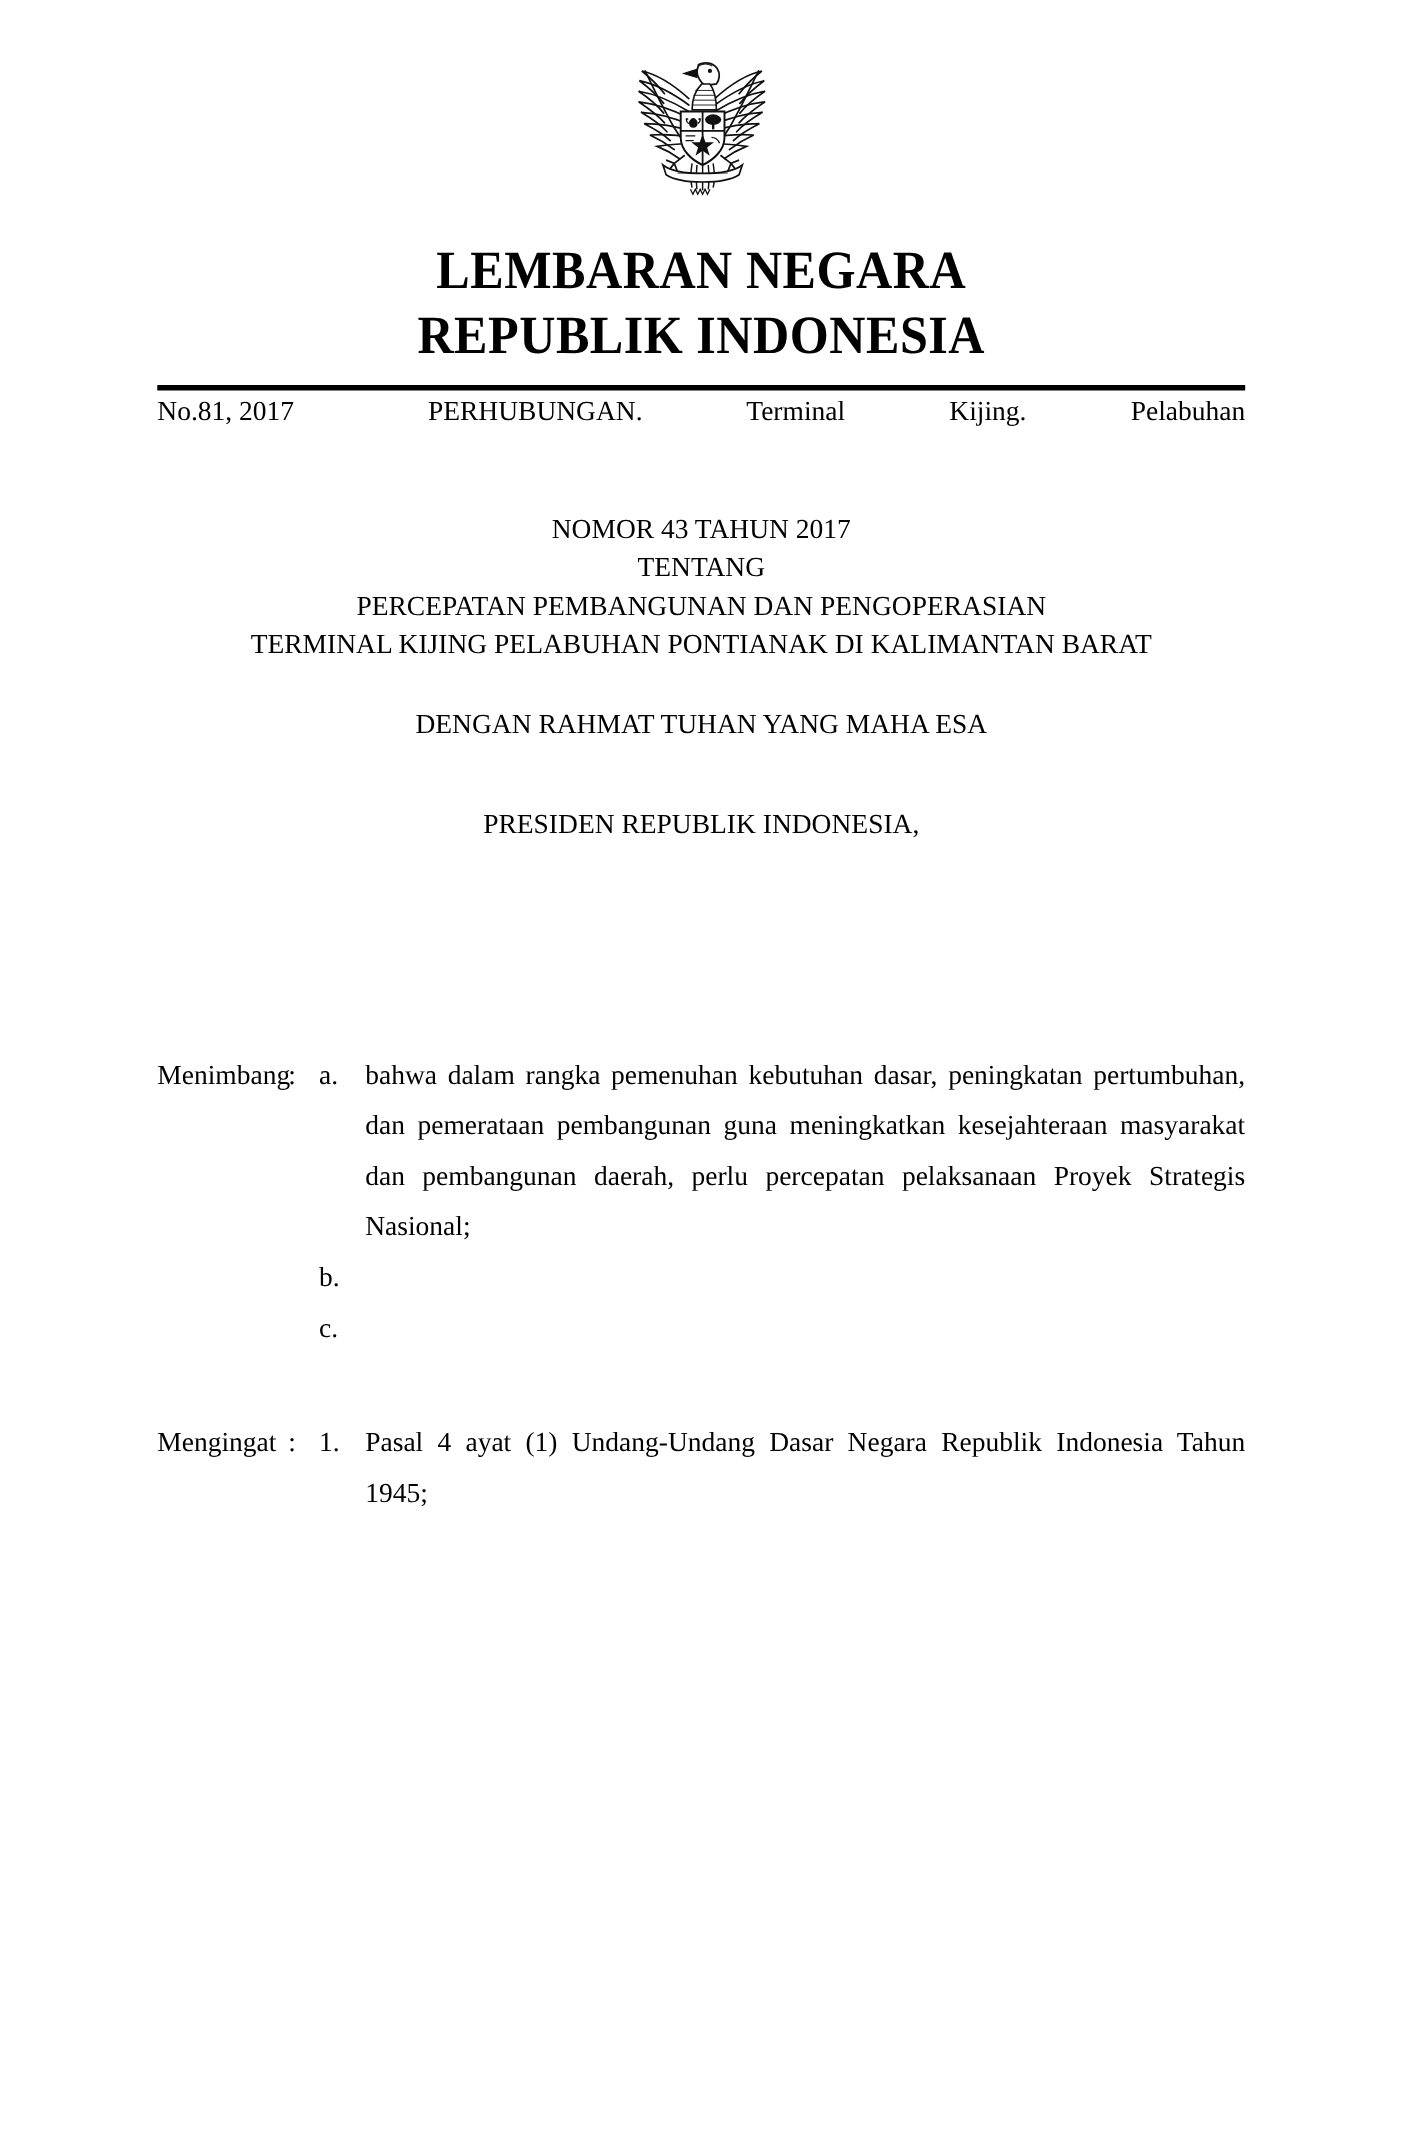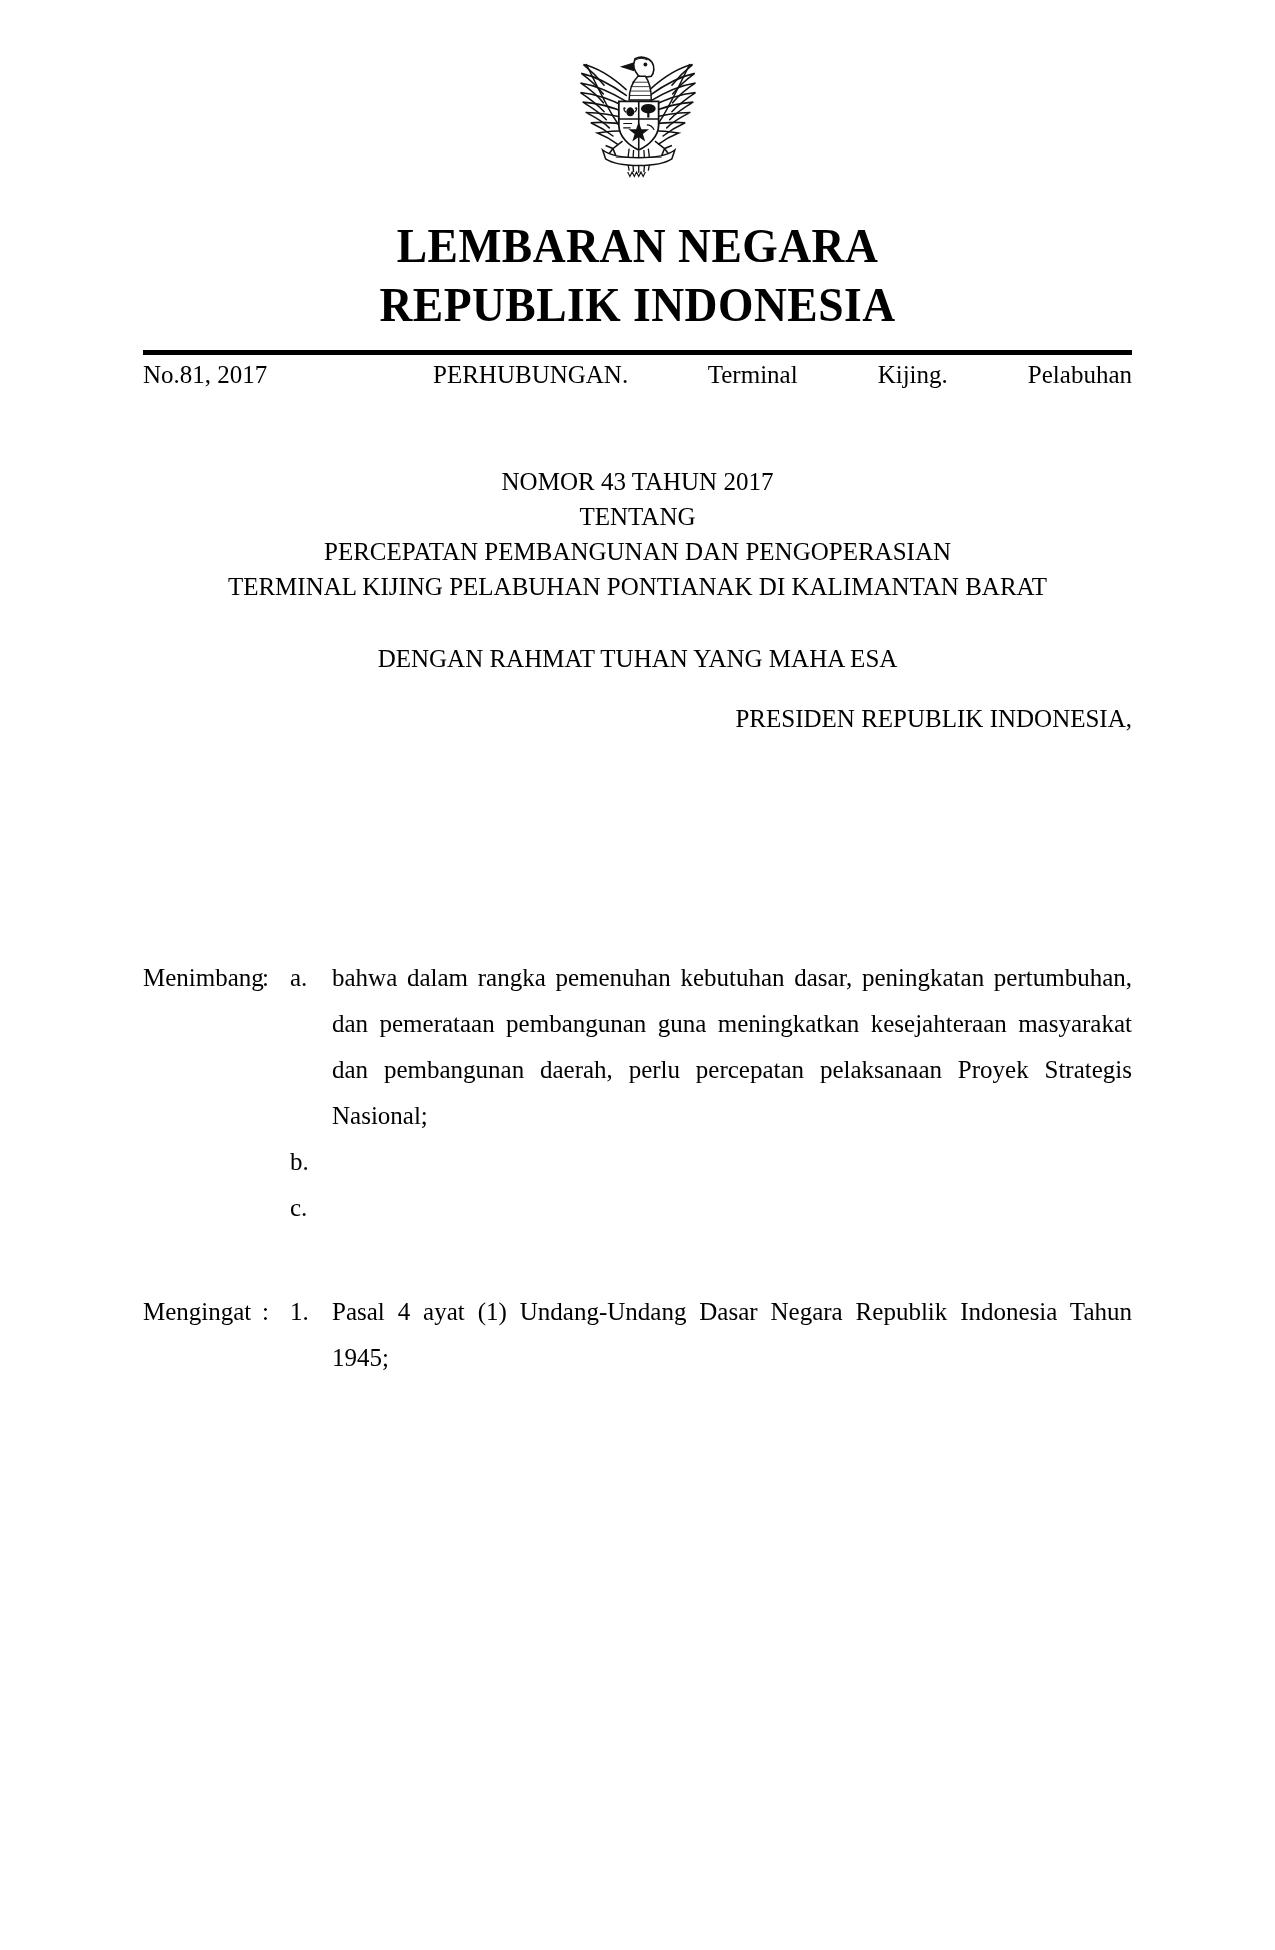--- a/index.html
+++ b/index.html
@@ -62,21 +62,20 @@
   
   .subject-row {
     position: absolute;
     top: 358px;
     left: 143px;
     width: 989px;
     display: flex;
     align-items: flex-start;
     font-size: 25px;
     line-height: 34px;
-    gap: 44px;
   }
   .subject-no {
     width: 246px;
     flex: 0 0 246px;
     white-space: nowrap;
   }
   .subject-text {
     flex: 1 1 auto;
     text-align: justify;
     text-align-last: justify;
@@ -97,21 +96,21 @@
     top: 464px;
     width: 989px;
     text-align: center;
     font-size: 25px;
     line-height: 35px;
   }
   .titleblock .tline {
     display: block;
   }
   .titleblock .gap-1 { margin-top: 37px; }
-  .titleblock .gap-2 { margin-top: 25px; text-align: right; }
+  .titleblock .gap-2 { margin-top: 56px; }
 
   
   .clauses {
     position: absolute;
     left: 143px;
     top: 955px;
     width: 989px;
     font-size: 25px;
   }
   .clause-group { margin-bottom: 0; }

